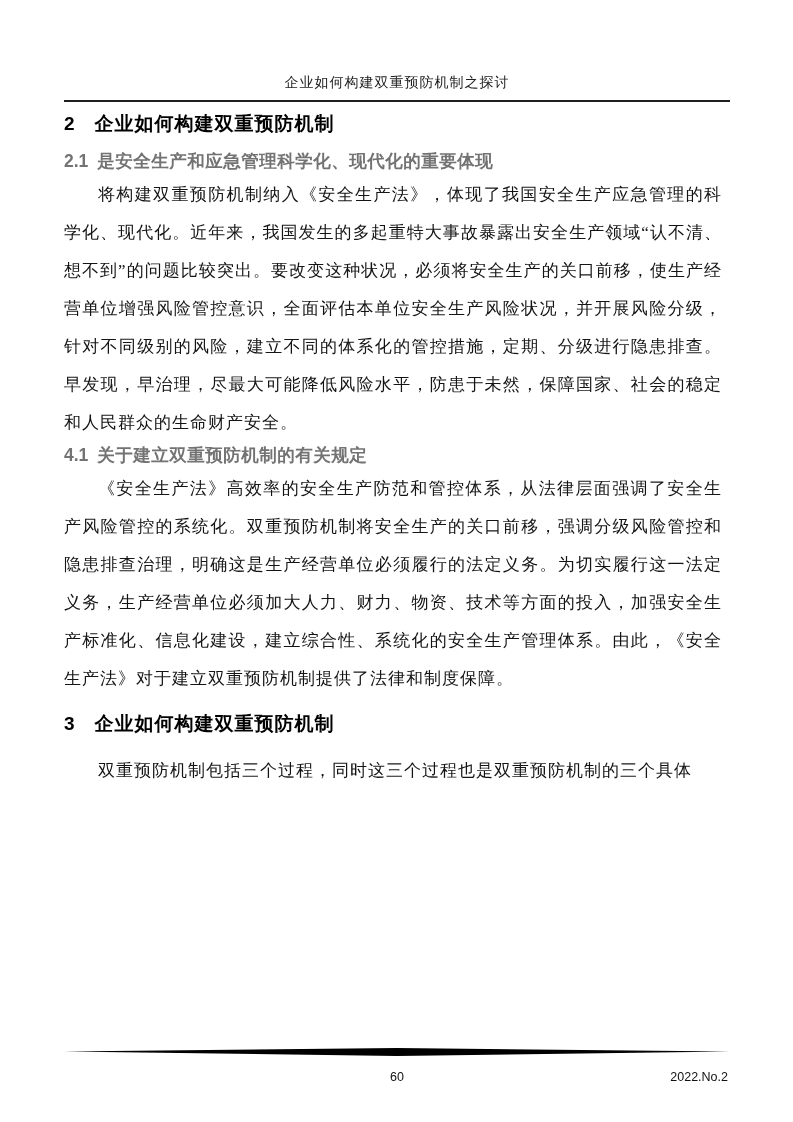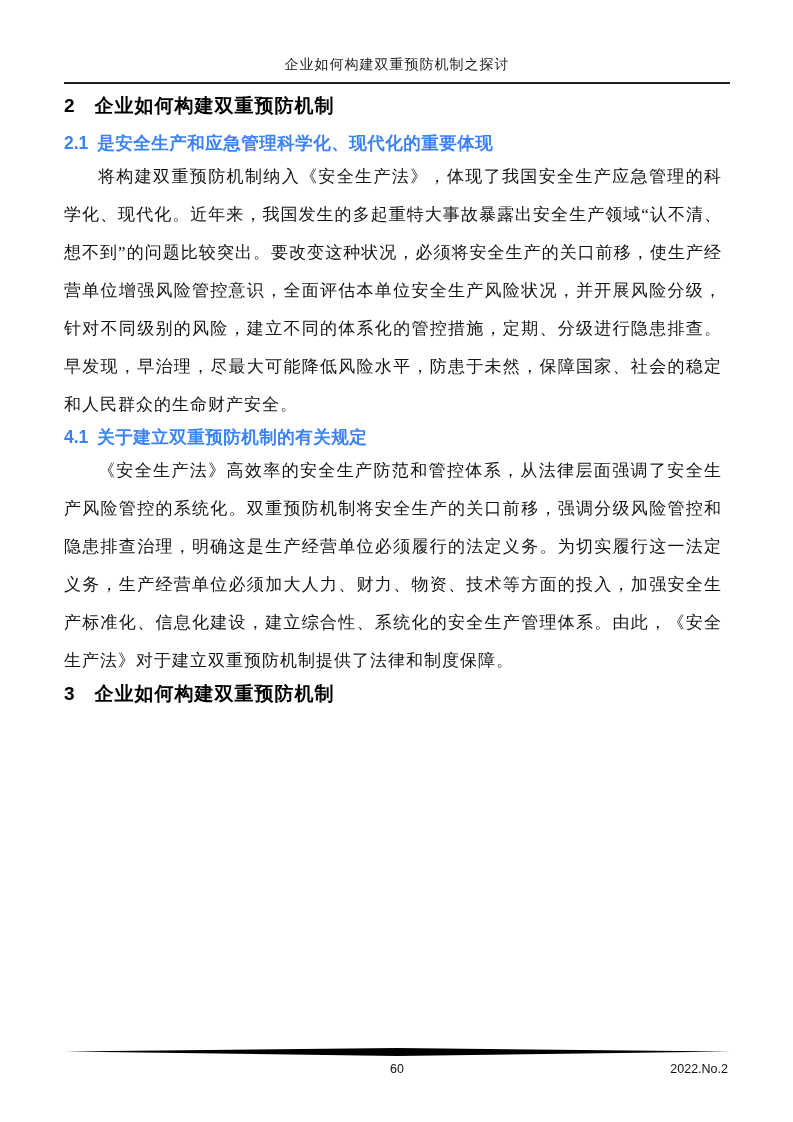--- a/index.html
+++ b/index.html
@@ -13,21 +13,21 @@
     height: 1122px;
     background: #ffffff;
     overflow: hidden;
     font-family: "Liberation Serif", "DejaVu Serif", serif;
     color: #141414;
   }
   .content {
     position: absolute;
     left: 64px;
     right: 63px;
-    top: 54px;
+    top: 72px;
   }
   .running-head {
     text-align: center;
     font-size: 14px;
     letter-spacing: 1px;
     line-height: 22px;
     color: #1c1c1c;
   }
   .header-rule {
     margin-top: 6px;
@@ -45,51 +45,51 @@
     color: #000000;
   }
   .h1 .num { margin-right: 20px; letter-spacing: 0; }
   .h2 {
     margin-top: 10px;
     font-family: "Liberation Sans", "DejaVu Sans", sans-serif;
     font-weight: bold;
     font-size: 17.5px;
     line-height: 26px;
     letter-spacing: 0.5px;
-    color: #3b82f6;
+    color: #737373;
   }
   .h2 .num { margin-right: 9px; letter-spacing: 0; }
   .para {
     margin: 2px 8px 0 0;
     font-size: 17px;
     letter-spacing: 1px;
     text-align: justify;
     text-indent: 2em;
     color: #141414;
   }
   .lh38 { line-height: 38px; }
   .lh36 { line-height: 36px; }
   .h2-tight { margin-top: 0; }
-  .h1-s3 { margin-top: 0; }
+  .h1-s3 { margin-top: 12px; }
   .para-last { margin-top: 14px; }
   .footer {
     position: absolute;
     left: 64px;
     right: 63px;
     top: 1048px;
   }
   .footer-bar {
     display: block;
     width: 100%;
     height: 8px;
   }
   .footer-row {
     position: relative;
     height: 18px;
-    margin-top: 6px;
+    margin-top: 14px;
     font-family: "Liberation Sans", "DejaVu Sans", sans-serif;
     font-size: 12.5px;
     color: #111111;
   }
   .footer-page-num {
     position: absolute;
     left: 0;
     right: 0;
     text-align: center;
   }
@@ -119,20 +119,21 @@
 
     <div class="h2 h2-tight">
       <span class="num">4.1</span><span>关于建立双重预防机制的有关规定</span>
     </div>
     <p class="para lh38">《安全生产法》高效率的安全生产防范和管控体系，从法律层面强调了安全生产风险管控的系统化。双重预防机制将安全生产的关口前移，强调分级风险管控和隐患排查治理，明确这是生产经营单位必须履行的法定义务。为切实履行这一法定义务，生产经营单位必须加大人力、财力、物资、技术等方面的投入，加强安全生产标准化、信息化建设，建立综合性、系统化的安全生产管理体系。由此，《安全生产法》对于建立双重预防机制提供了法律和制度保障。</p>
 
 
     <div class="h1 h1-s3">
       <span class="num">3</span><span>企业如何构建双重预防机制</span>
     </div>
+    <p class="para lh38 para-last">双重预防机制包括三个过程，同时这三个过程也是双重预防机制的三个具体</p>
 
   </div>
 
   <div class="footer">
     <svg class="footer-bar" viewBox="0 0 666 8" preserveAspectRatio="none" aria-hidden="true">
       <polygon points="0,3.5 333,0 666,3.5 333,8" fill="#000000"></polygon>
     </svg>
     <div class="footer-row">
       <span class="footer-page-num">60</span>
       <span class="footer-issue">2022.No.2</span>

